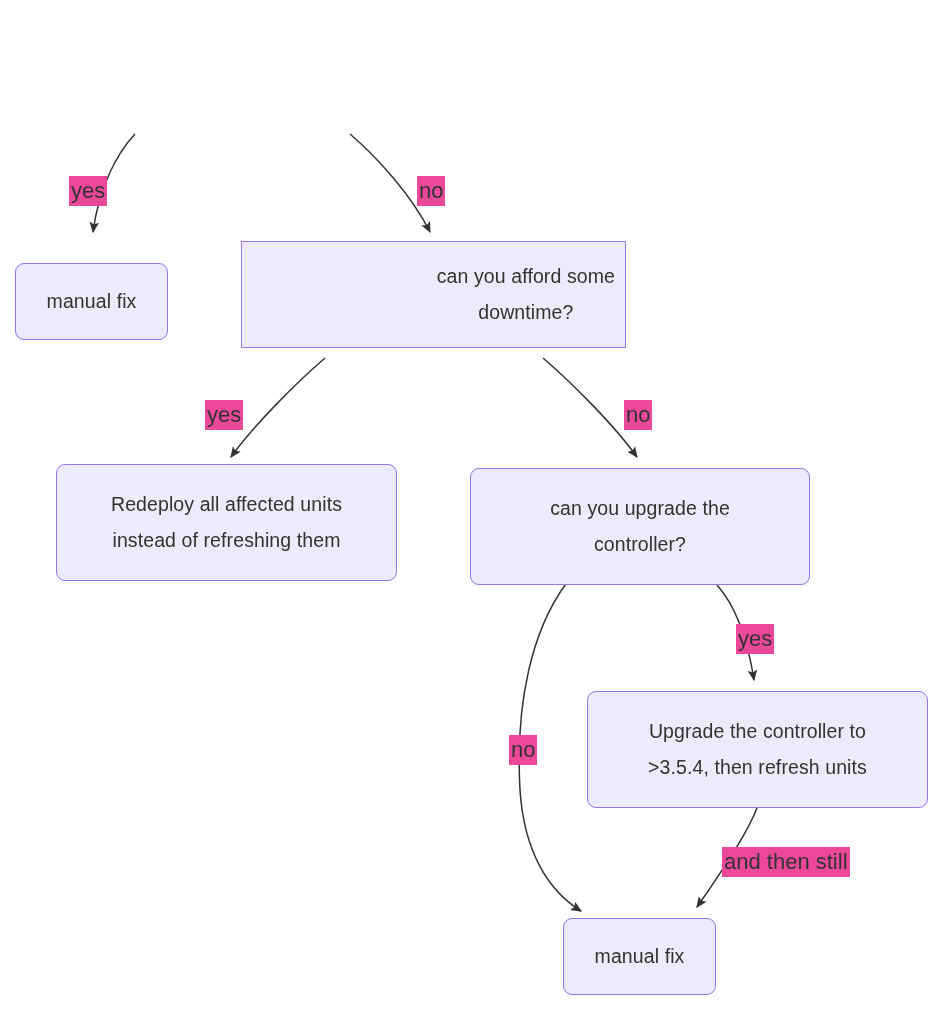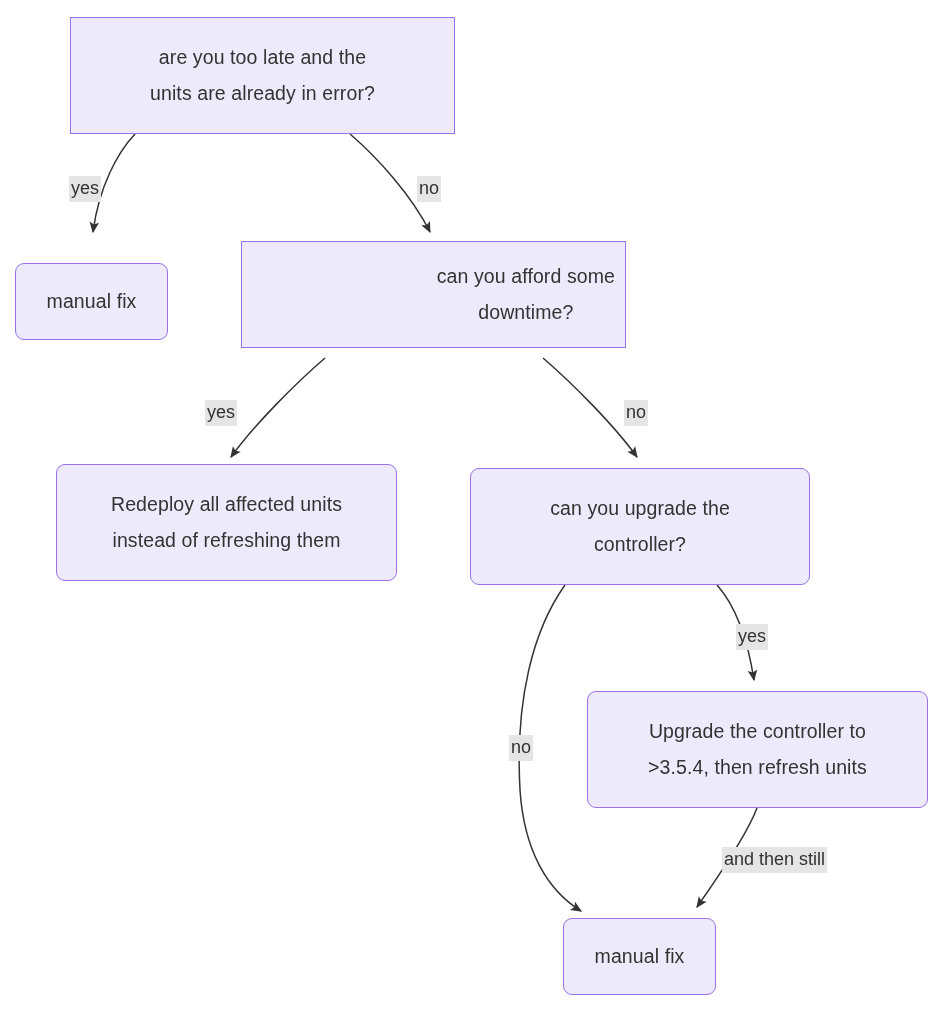--- a/index.html
+++ b/index.html
@@ -44,23 +44,23 @@
     z-index: 2;
   }
   .node.rounded { border-radius: 9px; }
   .node.square  { border-radius: 0px; }
   .node-label {
     white-space: pre-line;
     padding: 0 10px;
   }
   .edge-label {
     position: absolute;
-    background: #e5e5e5;
+    background: #ec4899;
     color: #333333;
-    font-size: 18px;
+    font-size: 22px;
     line-height: 1.15;
     padding: 2px 2px 3px 2px;
     white-space: nowrap;
     z-index: 3;
   }
 </style>
 </head>
 <body>
 
 <div id="flow-canvas">
@@ -75,24 +75,20 @@
         <path d="M 135 134 C 118 152 99 186 93 232" marker-end="url(#arrowhead)"></path>
         <path d="M 350 134 C 378 158 412 196 430 232" marker-end="url(#arrowhead)"></path>
         <path d="M 325 358 C 296 383 254 425 231 457" marker-end="url(#arrowhead)"></path>
         <path d="M 543 358 C 572 383 614 425 637 457" marker-end="url(#arrowhead)"></path>
         <path d="M 565 585 C 533 630 515 700 520 790 C 524 850 547 890 581 911" marker-end="url(#arrowhead)"></path>
         <path d="M 717 585 C 733 603 747 635 754 680" marker-end="url(#arrowhead)"></path>
         <path d="M 757 808 C 748 832 723 870 697 907" marker-end="url(#arrowhead)"></path>
       </g>
   </svg>
 
-  <div class="node square" style="left: 70px; top: 17px; width: 385px; height: 117px;">
-    <span class="node-label">are you too late and the
-units are already in error?</span>
-  </div>
 
   <div class="node rounded" style="left: 15px; top: 263px; width: 153px; height: 77px;">
     <span class="node-label">manual fix</span>
   </div>
 
   <div class="node square" style="left: 241px; top: 241px; width: 385px; height: 107px; justify-content: flex-end;">
     <span class="node-label">can you afford some
 downtime?</span>
   </div>
 

